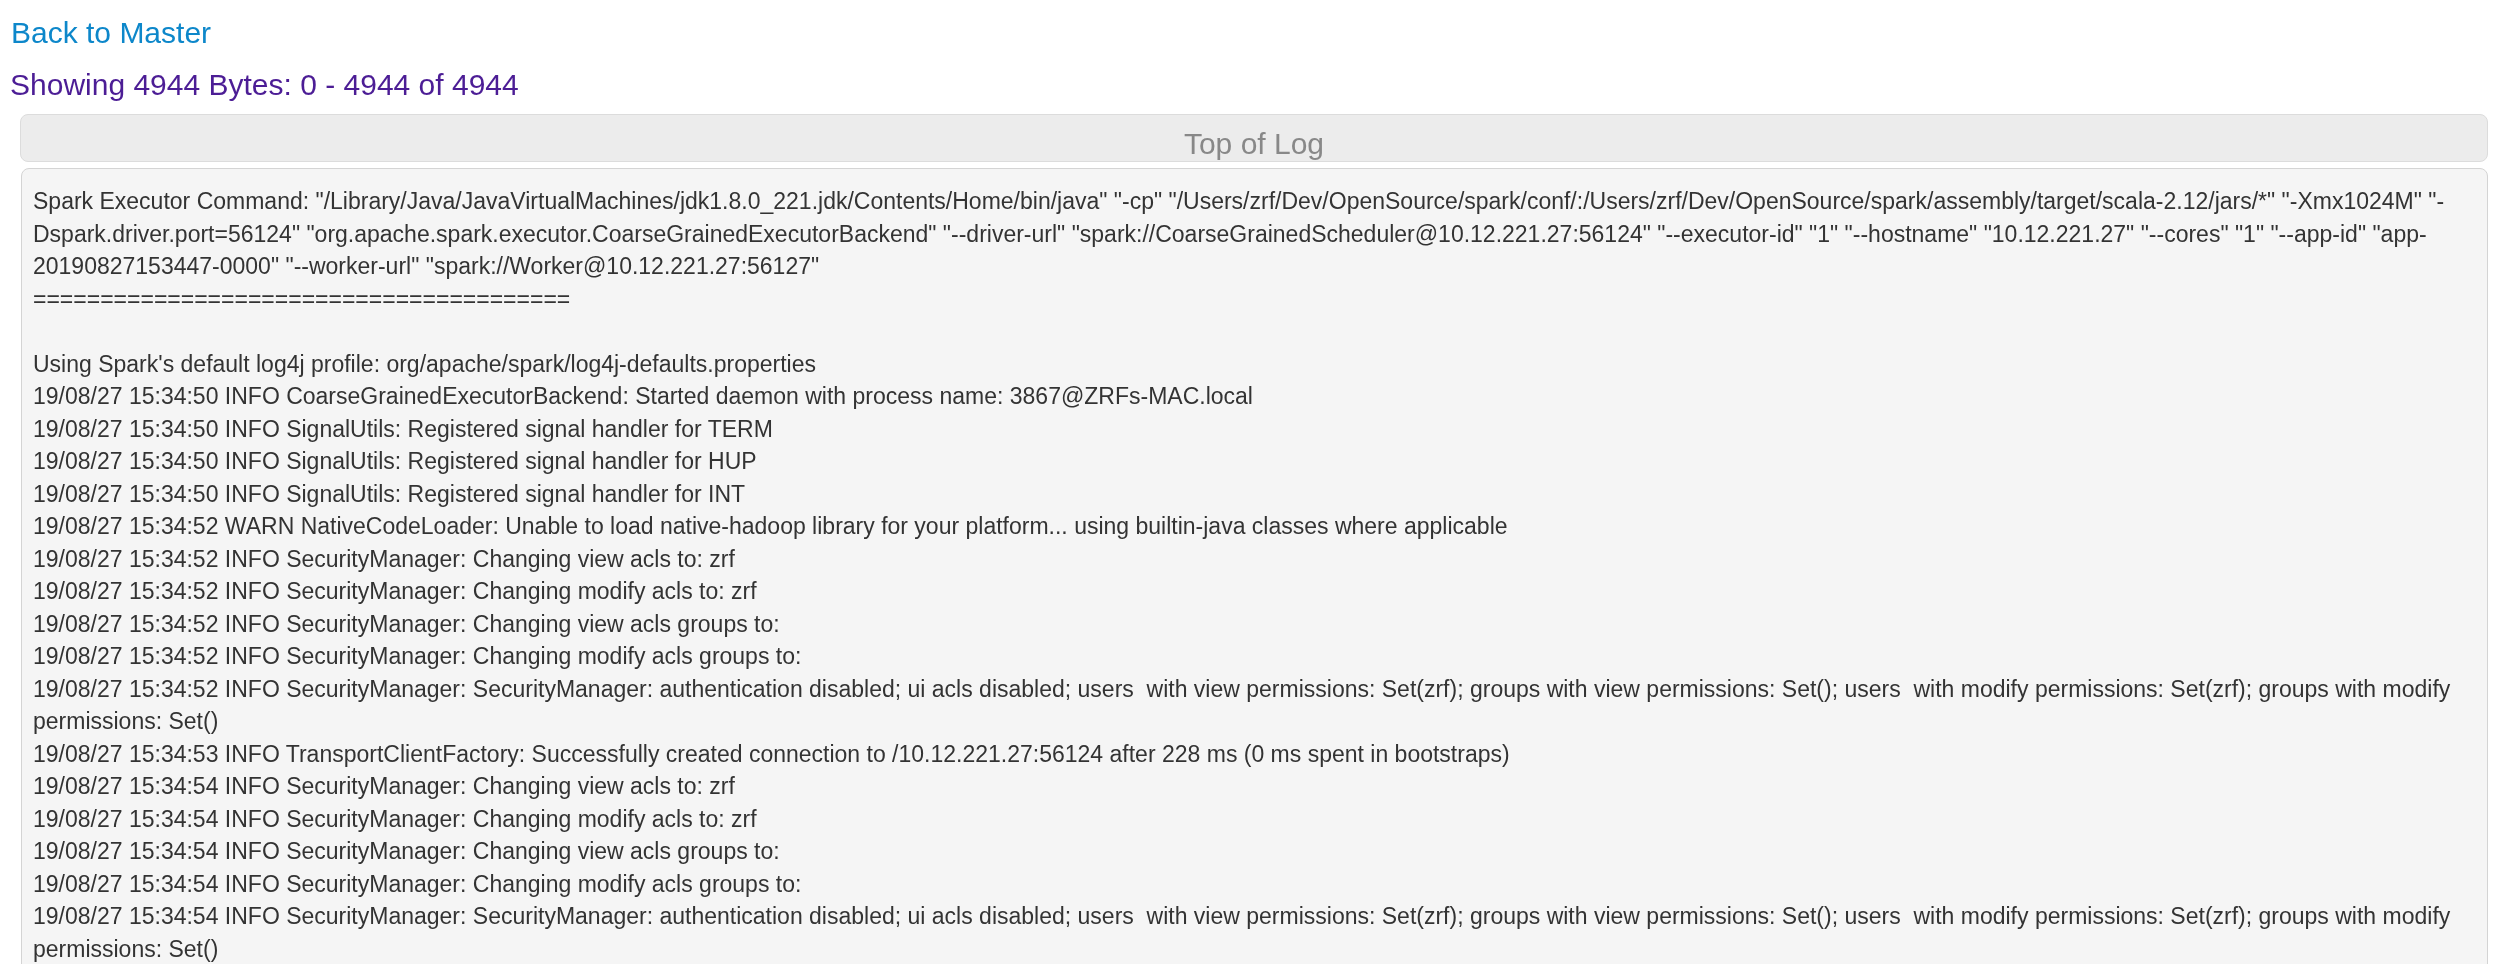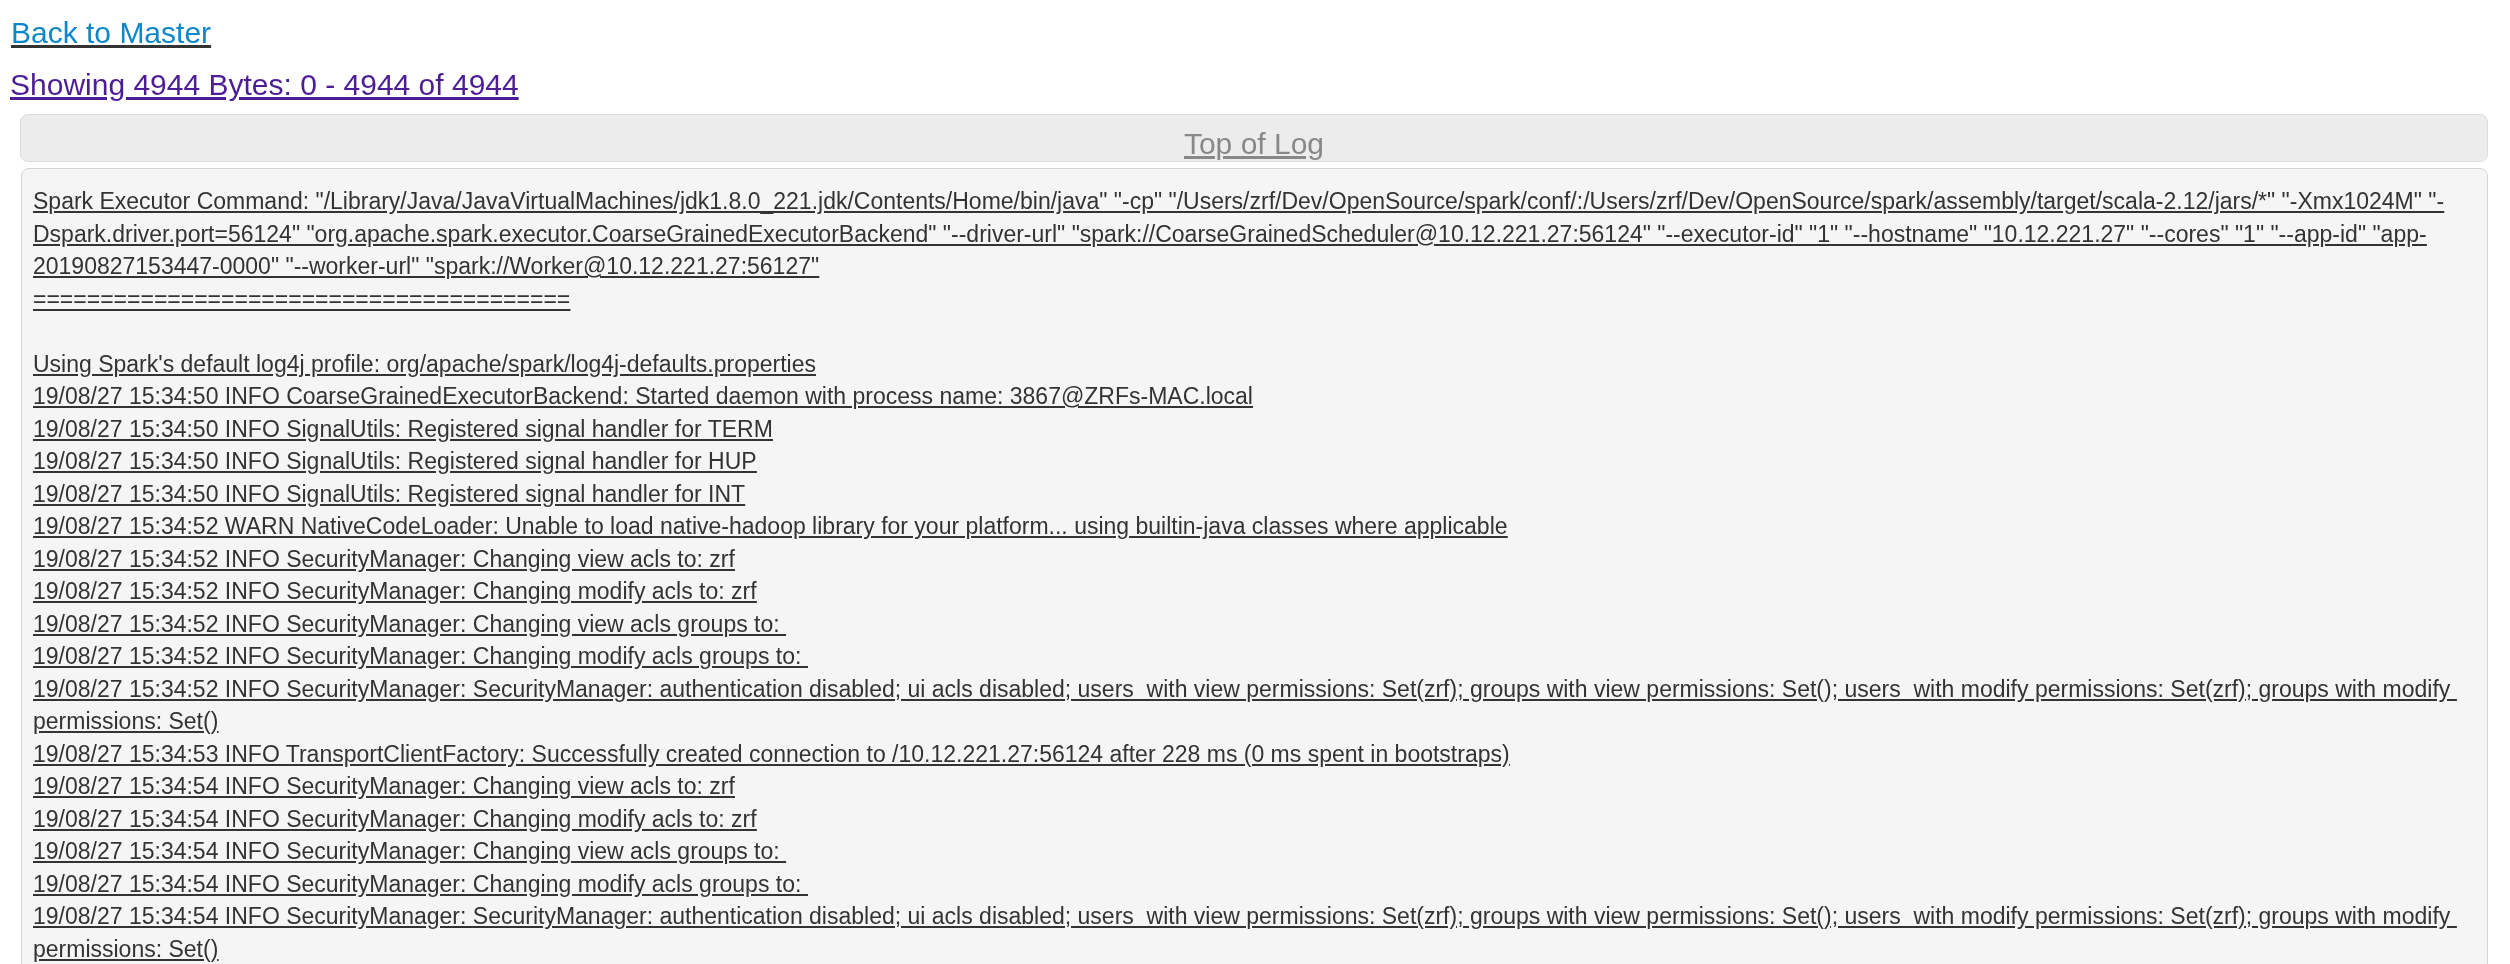--- a/index.html
+++ b/index.html
@@ -5,21 +5,21 @@
   :root {
     --link_blue: #0d87ca;
     --button_bg: #ececec;
     --button_border: #dcdcdc;
     --button_text: #888888;
     --log_panel_bg: #f5f5f5;
     --log_panel_border: #d4d4d4;
     --log_text: #333333;
     --page_bg: #ffffff;
   }
-  * { box-sizing: border-box; text-decoration: underline; }
+  * { box-sizing: border-box; }
   html, body {
     margin: 0;
     padding: 0;
     width: 2510px;
     height: 964px;
     background: var(--page_bg);
     font-family: "Liberation Sans", sans-serif;
     color: #333;
     overflow: hidden;
     position: relative;

